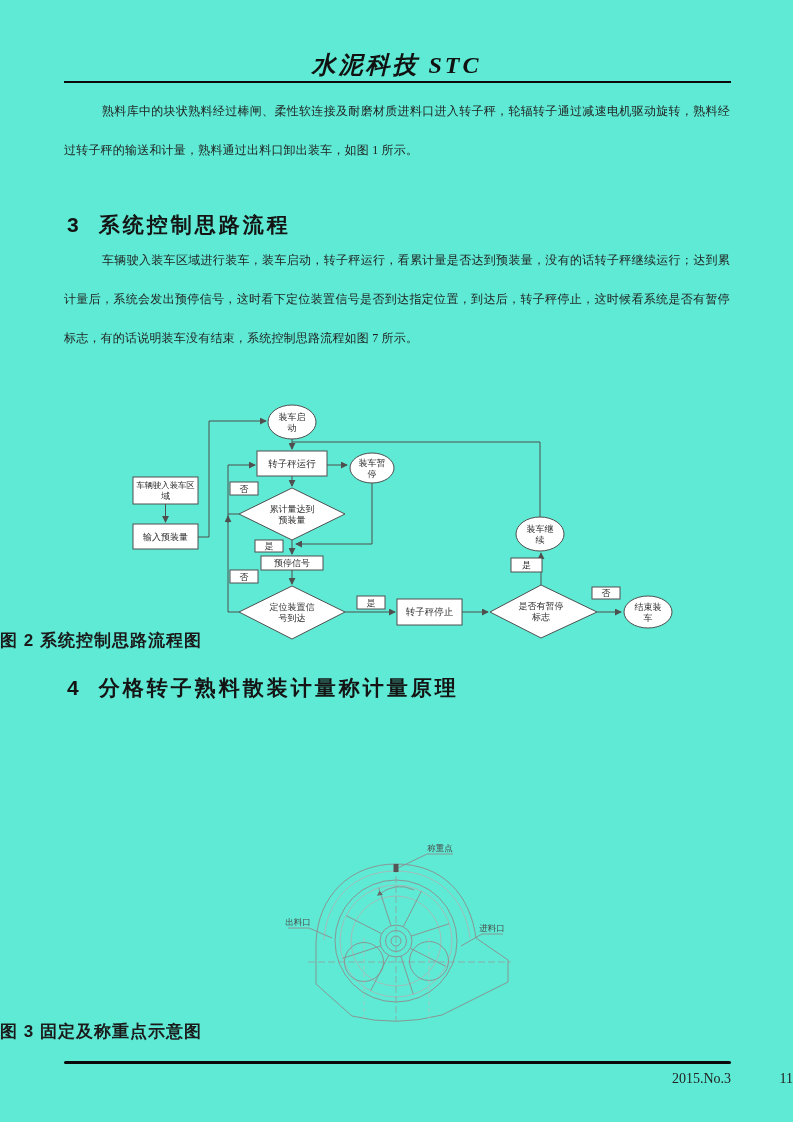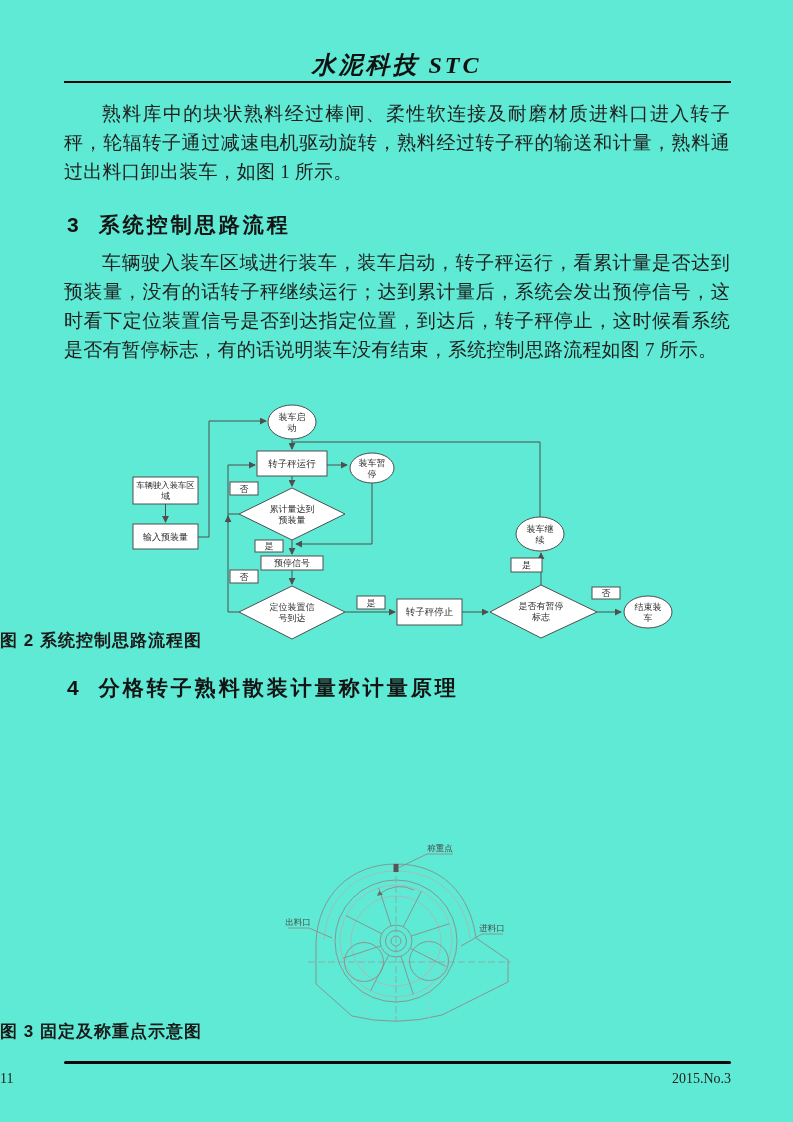--- a/index.html
+++ b/index.html
@@ -2,39 +2,39 @@
 <html><head>
 <meta charset="utf-8">
 <style>
   html,body{margin:0;padding:0;background:#e8e8e8;}
   .page{position:relative;width:793px;height:1122px;background:#5eead4;margin:0 auto;
         font-family:"Liberation Serif",serif;color:#1f1f1f;overflow:hidden;}
   .abs{position:absolute;}
   .journal-title{top:49px;left:0;width:793px;text-align:center;
       font-size:24px;font-weight:700;font-style:italic;letter-spacing:3px;color:#111;}
   .header-rule{top:81px;left:64px;width:667px;height:2px;background:#0a0a0a;}
-  .body-para{left:64px;width:666px;font-size:19px;line-height:29px;
+  .body-para{left:64px;width:666px;font-size:12px;line-height:39px;
       text-align:justify;text-indent:38px;letter-spacing:0.2px;}
   .p1{top:80px;}
   .p2{top:229px;}
   .p3{top:694px;}
   .section-heading{left:67px;font-family:"Liberation Sans",sans-serif;
       font-weight:700;font-size:21px;color:#141414;text-align:right;}
   .h3{top:194px;}
   .h4{top:657px;}
   .section-heading .sec-num{display:inline-block;}
   .section-heading .sec-title{display:inline-block;margin-left:20px;letter-spacing:3px;}
   .figure2-wrap{top:404px;left:110px;width:640px;height:240px;}
   .figure3-wrap{top:838px;left:280px;width:240px;height:186px;}
   .caption{left:0;width:793px;text-align:left;font-family:"Liberation Sans",sans-serif;
       font-weight:600;font-size:17px;color:#1a1a1a;letter-spacing:1px;}
   .c2{top:629px;}
   .c3{top:1020px;}
   .footer-rule{top:1061px;left:64px;width:667px;height:3px;background:#0a0a0a;border-radius:2px;}
-  .page-number{top:1071px;left:0;width:793px;text-align:left;font-size:14px;color:#222;}
+  .page-number{top:1071px;left:0;width:793px;text-align:right;font-size:14px;color:#222;}
   .issue{top:1071px;left:593px;width:138px;text-align:right;font-size:14px;color:#222;}
   svg text{font-family:"Liberation Sans",sans-serif;fill:#2b2b2b;}
   .fc-shape{fill:#ffffff;stroke:#4f4f4f;stroke-width:1;}
   .fc-edge{fill:none;stroke:#4f4f4f;stroke-width:1;}
   .fc-text{font-size:9px;text-anchor:middle;}
   .fc-text-lg{font-size:9.5px;text-anchor:middle;}
   .td-line{fill:none;stroke:#8c8c8c;stroke-width:0.9;}
   .td-light{fill:none;stroke:#b3b3b3;stroke-width:0.8;}
   .td-dash{fill:none;stroke:#9a9a9a;stroke-width:0.7;stroke-dasharray:7 3;}
   .td-dash2{fill:none;stroke:#bdbdbd;stroke-width:0.7;stroke-dasharray:4 3;}

